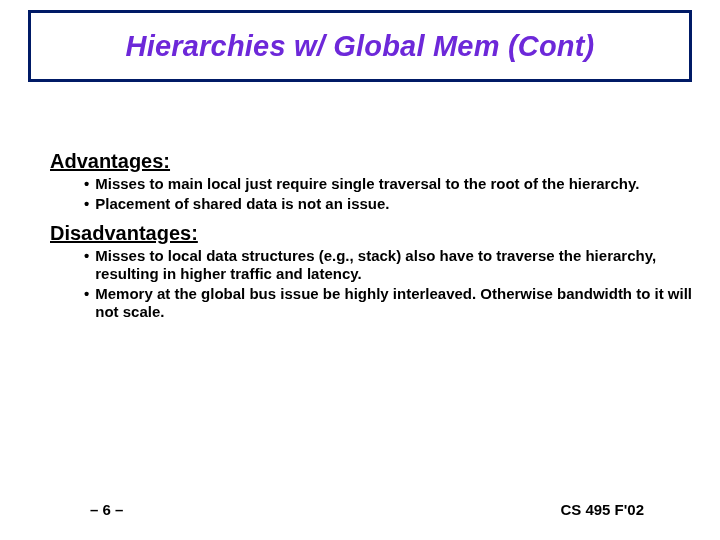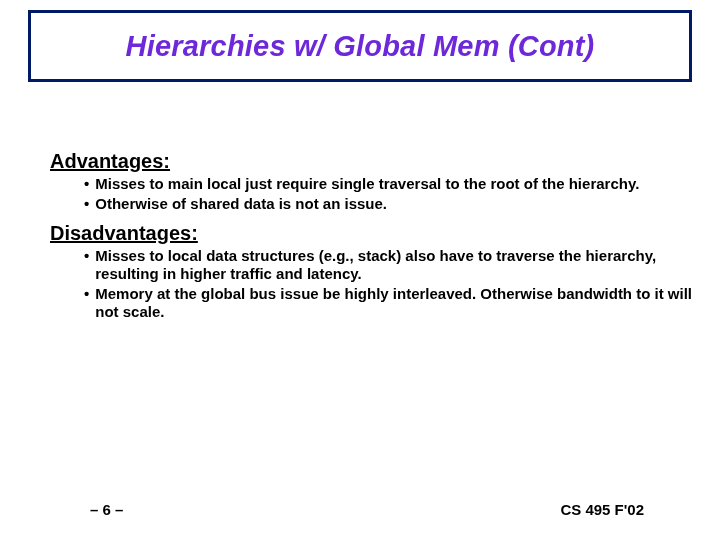--- a/index.html
+++ b/index.html
@@ -28,21 +28,21 @@
   <div class="body">
 
     <div class="section">Advantages:</div>
     <div class="bullets">
       <div class="bullet">
         <span class="dot">•</span>
         <span class="btxt">Misses to main local just require single traversal to the root of the hierarchy.</span>
       </div>
       <div class="bullet">
         <span class="dot">•</span>
-        <span class="btxt">Otherwise of shared data is not an issue.</span>
+        <span class="btxt">Placement of shared data is not an issue.</span>
       </div>
     </div>
 
     <div class="section">Disadvantages:</div>
     <div class="bullets">
       <div class="bullet">
         <span class="dot">•</span>
         <span class="btxt">Misses to local data structures (e.g., stack) also have to traverse the hierarchy, resulting in higher traffic and latency.</span>
       </div>
       <div class="bullet">

